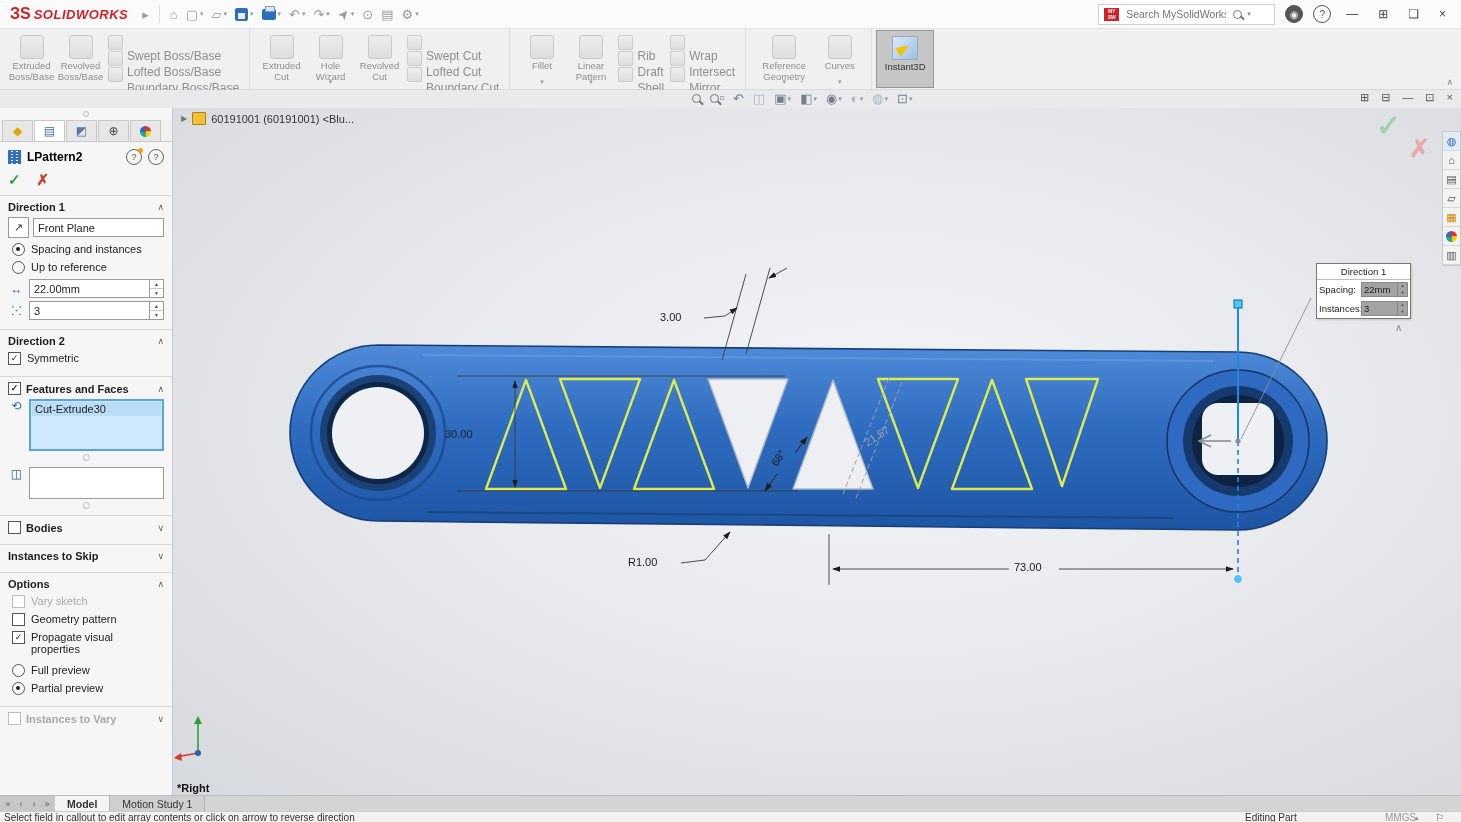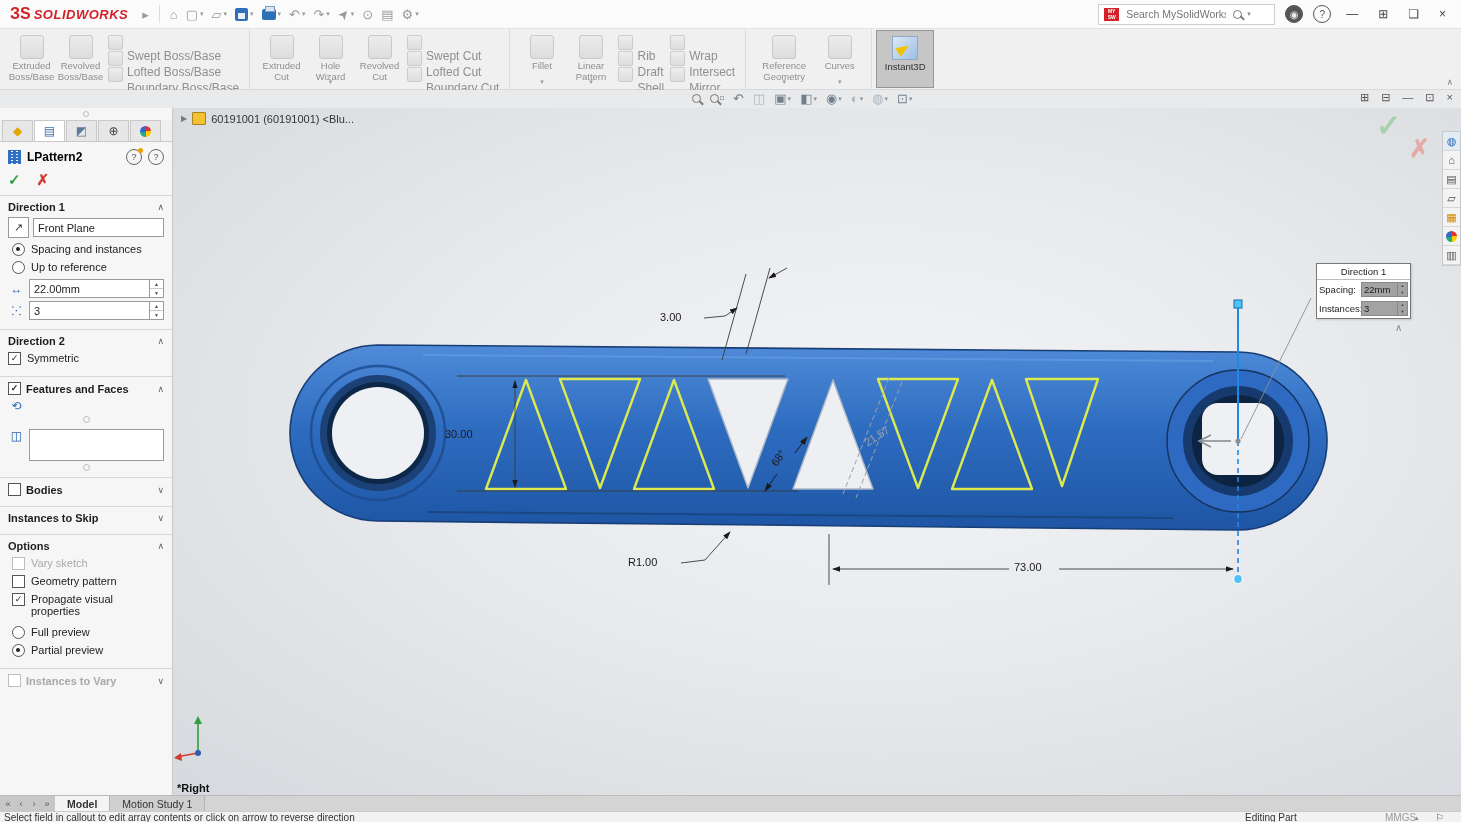--- a/index.html
+++ b/index.html
@@ -434,20 +434,23 @@
       <div class="sect">
         <div class="sect-h">
             <span class="hdr-cb">
               <span class="cb">✓</span>
               <span>Features and Faces</span>
             </span>
             <span class="chev">∧</span>
           </div>
         <div class="fieldrow" style="align-items:flex-start">
           <span class="pm-ic">⟲</span>
+          <div class="listbox">
+              <div class="item">Cut-Extrude30</div>
+            </div>
         </div>
         <span class="rszdot"></span>
         <div class="fieldrow" style="align-items:flex-start;margin-top:6px">
           <span class="pm-ic">◫</span>
           <div class="listbox2"></div>
         </div>
         <span class="rszdot"></span>
       </div>
 
       <div class="sect">

